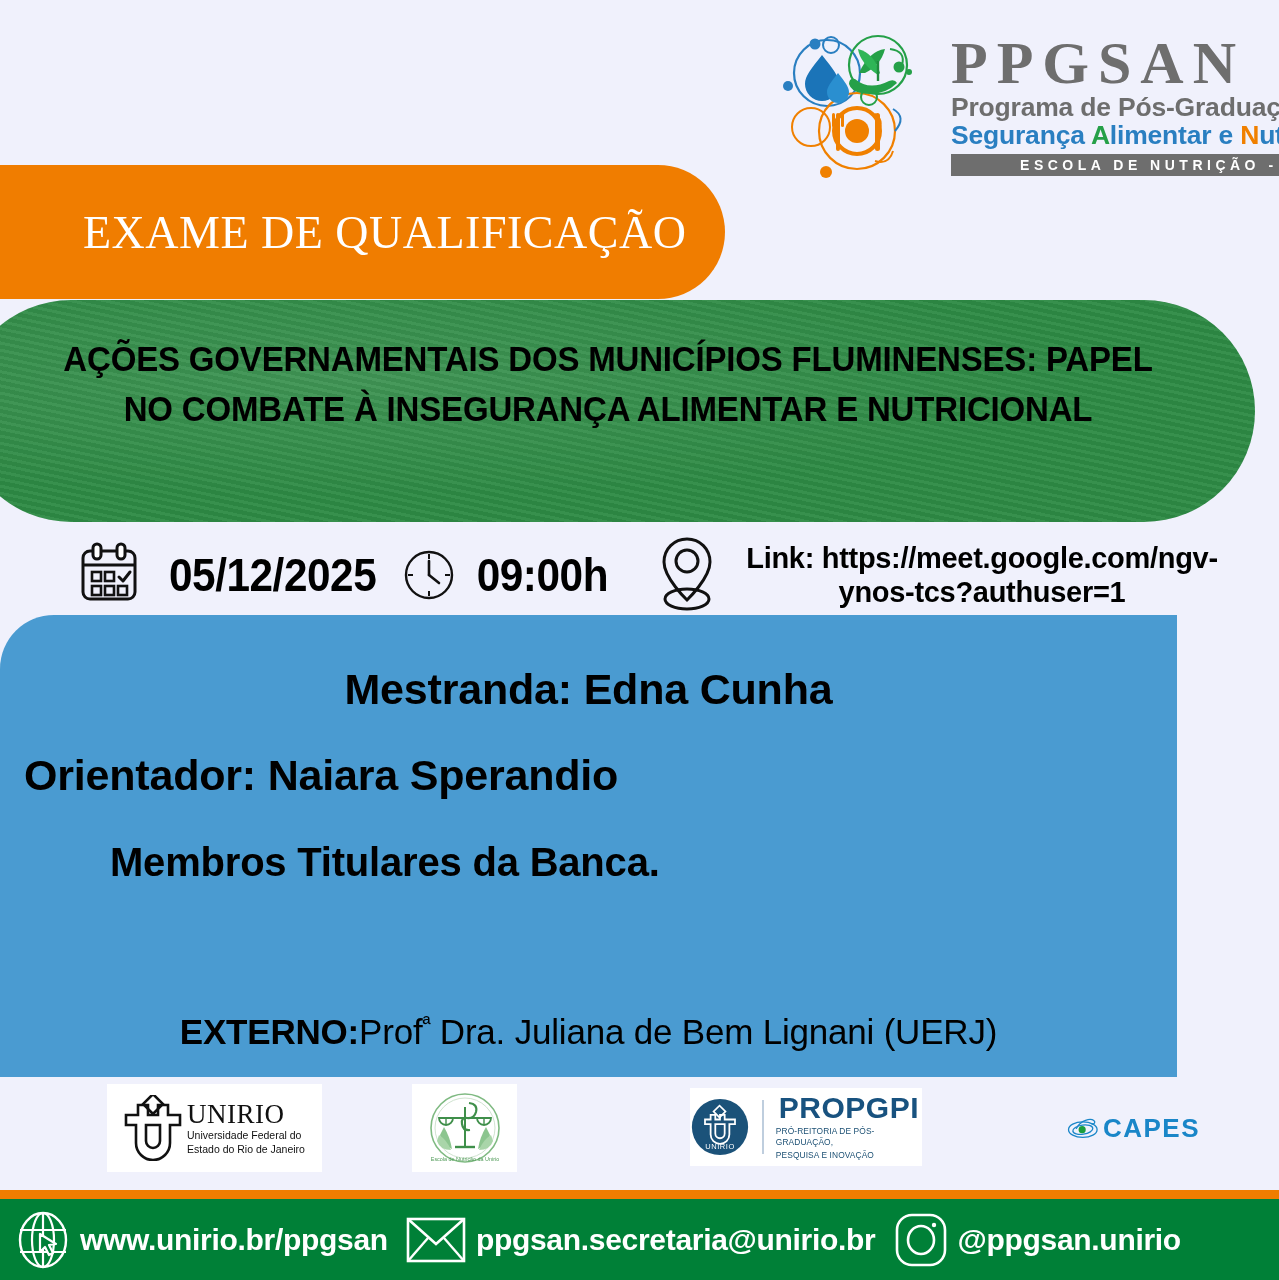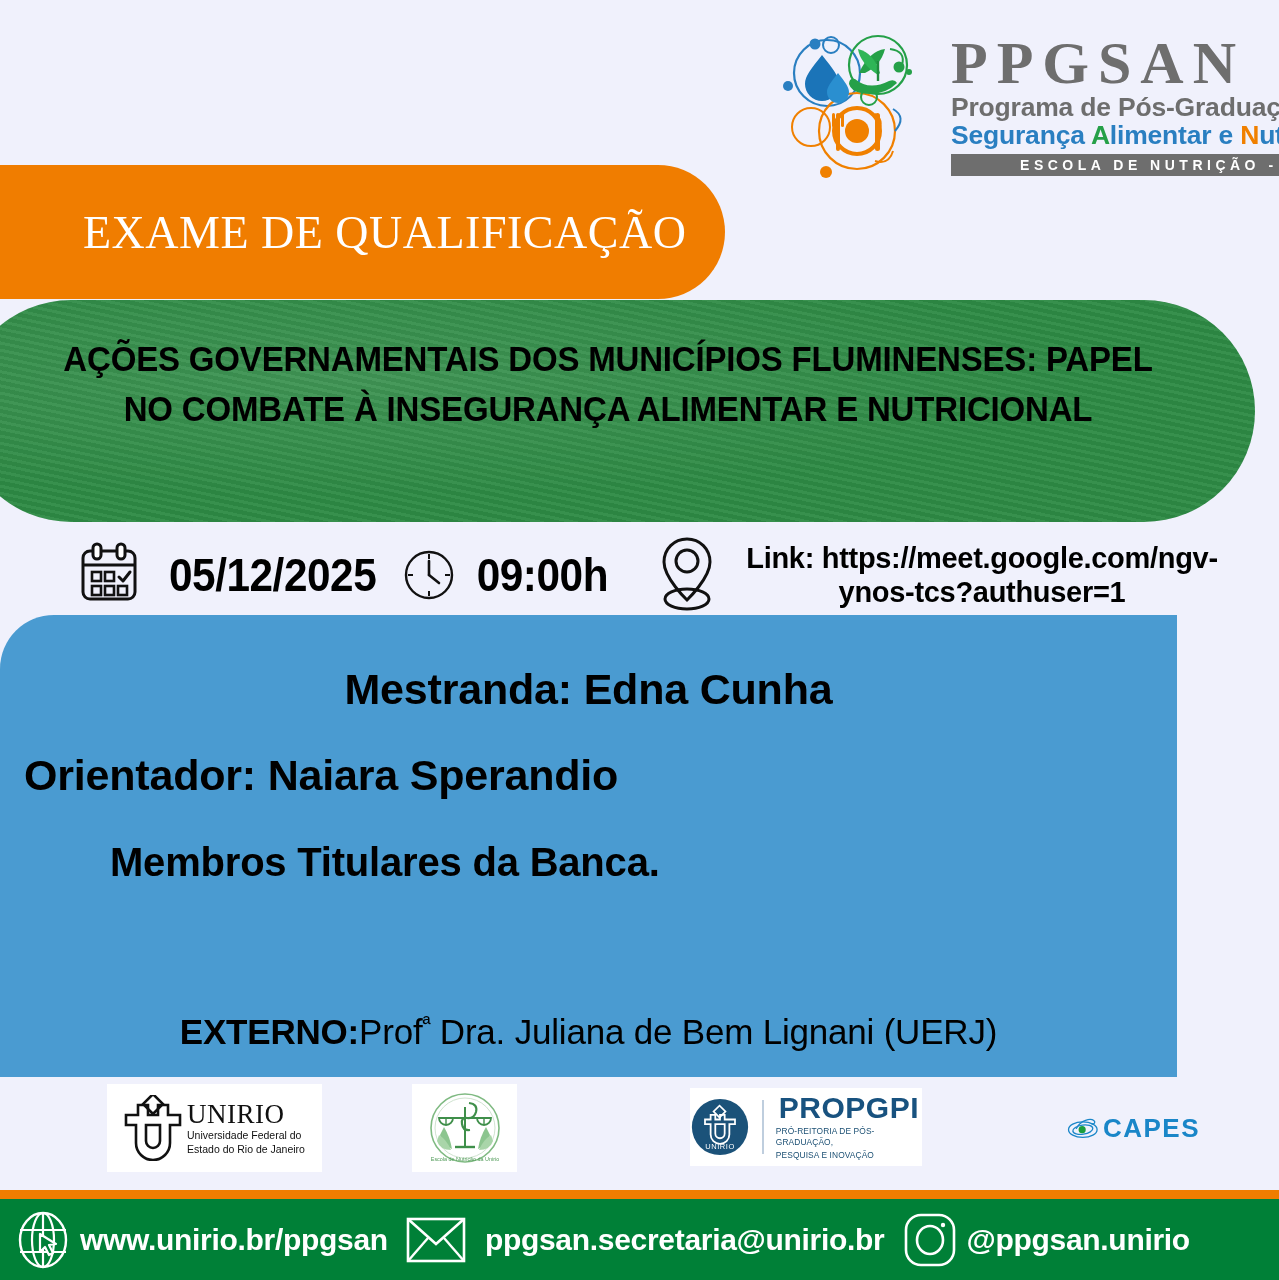--- a/index.html
+++ b/index.html
@@ -357,21 +357,21 @@
   .footer-item {
     display: flex;
     align-items: center;
     color: #ffffff;
     font-weight: bold;
     font-size: 30px;
     letter-spacing: -0.3px;
   }
   .footer-item .ftxt { margin-left: 10px; }
   .fi-web { margin-left: 16px; }
-  .fi-mail { margin-left: 18px; gap: 9px; }
+  .fi-mail { margin-left: 18px; }
   .fi-insta { margin-left: 18px; }
 
   svg { display: block; }
 </style>
 </head>
 <body>
 
 <div class="header-logo">
   <div class="logo-marks">
     <svg width="170" height="150" viewBox="0 0 170 150">

